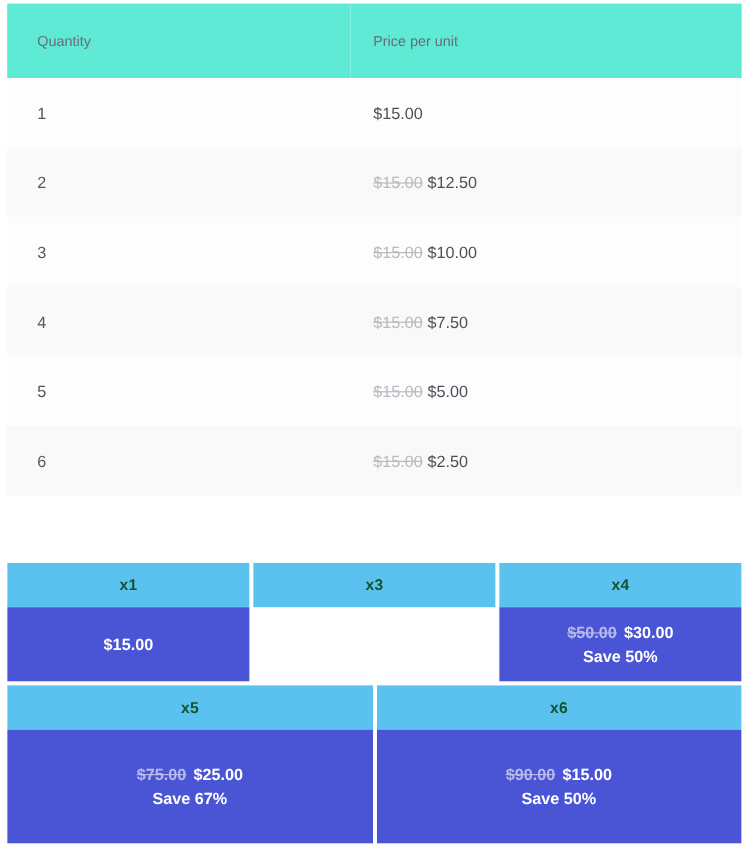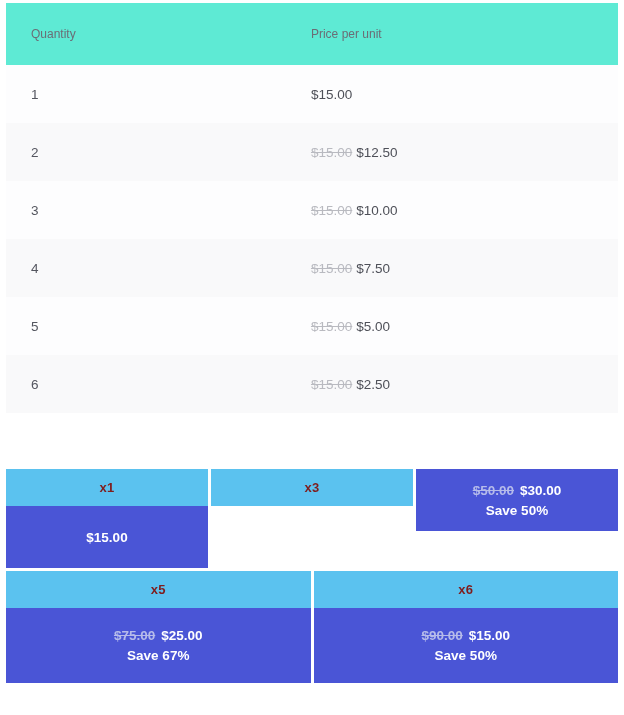--- a/index.html
+++ b/index.html
@@ -81,21 +81,21 @@
     gap: 3px;
   }
   .tier-card {
     flex: 1 1 0;
     display: flex;
     flex-direction: column;
     overflow: hidden;
   }
   .tier-head {
     background: #5bc2ef;
-    color: #7f1d1d;
+    color: #14532d;
     font-size: 13px;
     font-weight: bold;
     text-align: center;
     height: 37px;
     line-height: 37px;
     letter-spacing: .2px;
   }
   .tier-body {
     background: #4a55d6;
     color: #ffffff;
@@ -103,21 +103,21 @@
     display: flex;
     flex-direction: column;
     align-items: center;
     justify-content: center;
     gap: 5px;
     text-align: center;
   }
   .tier-card.is-highlighted .tier-body {
     background: #ed6ebf;
   }
-  .tier-row.row-wide .tier-body { height: 75px; }
+  .tier-row.row-wide .tier-body { height: 95px; }
   .tier-row.row-wide .tier-head { height: 37px; line-height: 37px; }
 
   .tier-price-line {
     font-size: 13.5px;
     font-weight: bold;
     white-space: nowrap;
   }
   .tier-old {
     color: #b6bbea;
     text-decoration: line-through;
@@ -179,20 +179,21 @@
       <div class="tier-card">
         <div class="tier-head">x1</div>
         <div class="tier-body">
           <div class="tier-price-line"><span class="tier-new">$15.00</span></div>
         </div>
       </div>
       <div class="tier-card is-highlighted">
         <div class="tier-head">x3</div>
       </div>
       <div class="tier-card">
+        <div class="tier-head">x4</div>
         <div class="tier-body">
           <div class="tier-price-line"><span class="tier-old">$50.00</span><span class="tier-new">$30.00</span></div>
           <div class="tier-save">Save 50%</div>
         </div>
       </div>
     </div>
   <div class="tier-row row-wide" id="tier-row-bottom">
       <div class="tier-card">
         <div class="tier-head">x5</div>
         <div class="tier-body">

